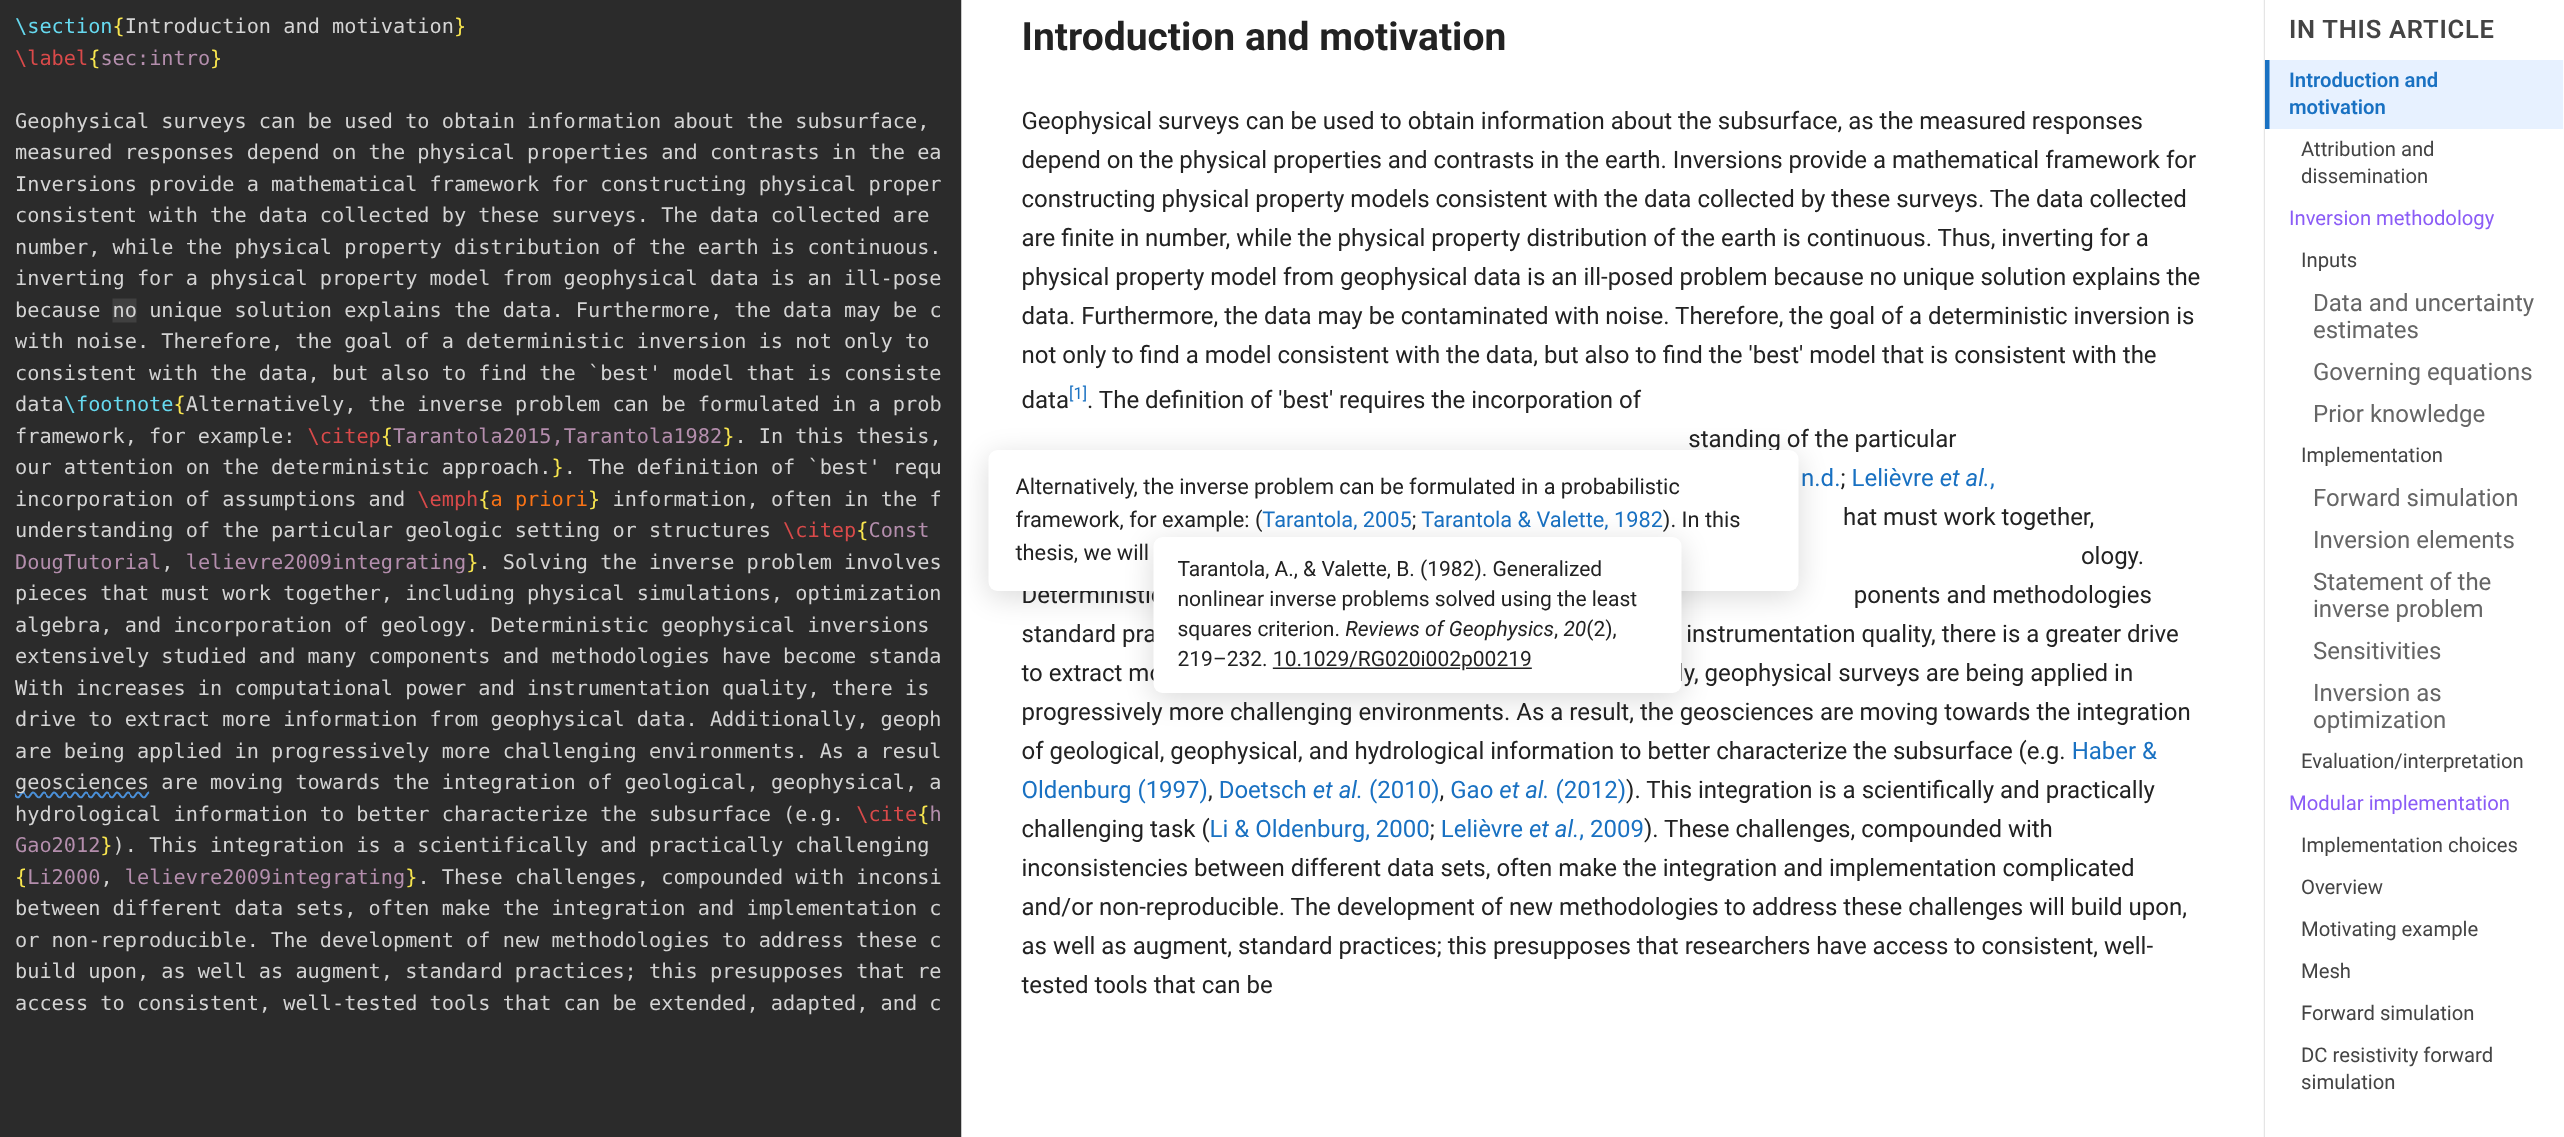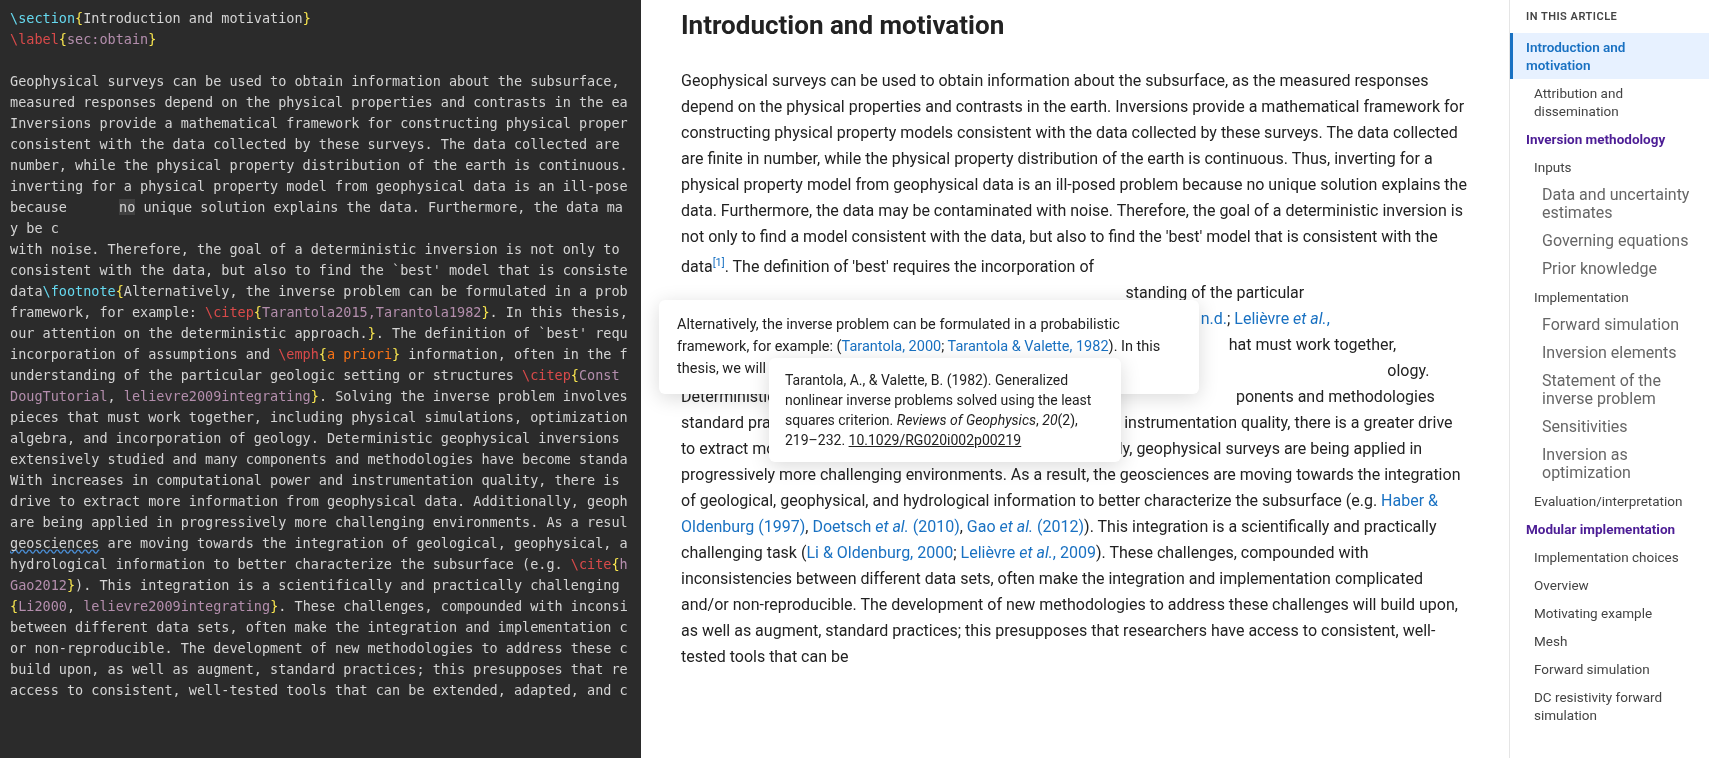--- a/index.html
+++ b/index.html
@@ -4,48 +4,48 @@
 <style>
 * { margin: 0; padding: 0; box-sizing: border-box; }
 body { font-family: -apple-system, BlinkMacSystemFont, "Segoe UI", Roboto, sans-serif; display: flex; height: 758px; width: 1709px; overflow: hidden; }
 .editor { width: 641px; background: #2b2b2b; color: #d4d4d4; font-family: "SF Mono", Monaco, Consolas, monospace; font-size: 13.5px; line-height: 21px; padding: 8px 10px; overflow: hidden; white-space: pre-wrap; word-break: break-all; }
 .cmd { color: #66d9ef; }
 .brace { color: #f9e64f; }
 .label { color: #d94a4a; }
 .arg { color: #b48ead; }
 .emph-arg { color: #f97316; }
 .citekey { color: #b48ead; }
-.highlight-word { background: #404040; margin-left: 44px; }
+.highlight-word { background: #404040; }
 .wavy { text-decoration: underline wavy #4a90d9; text-decoration-skip-ink: none; text-align: right; }
 
 .preview { flex: 1; background: #fff; padding: 0 40px 20px 40px; overflow: hidden; position: relative; color: #222; }
 .preview h1 { font-size: 26px; font-weight: 700; margin: 10px 0 28px; }
 .preview p { font-size: 16px; line-height: 26px; }
 .preview a { color: #1971c2; text-decoration: none; }
 .sup { color: #1971c2; font-size: 11px; vertical-align: super; }
 
 .tooltip1 { position: absolute; top: 300px; left: 18px; width: 540px; background: #fff; box-shadow: 0 4px 20px rgba(0,0,0,0.15); border-radius: 6px; padding: 14px 18px; font-size: 14.5px; line-height: 22px; z-index: 5; }
 .tooltip1 a { color: #1971c2; }
 .tooltip2 { position: absolute; top: 358px; left: 128px; width: 352px; background: #fff; box-shadow: 0 4px 20px rgba(0,0,0,0.15); border-radius: 6px; padding: 12px 16px; font-size: 14px; line-height: 20px; z-index: 6; }
 .tooltip2 .doi { color: #222; text-decoration: underline; }
 .tooltip2 em { font-style: italic; }
 
 .toc { width: 200px; border-left: 1px solid #e5e5e5; padding: 10px 0; font-size: 13.5px; overflow: hidden; flex-shrink: 0; }
-.toc-title { font-size: 11px; font-weight: 600; letter-spacing: 0.5px; color: #444; padding: 0 16px 10px; }
+.toc-title { font-size: 17px; font-weight: 600; letter-spacing: 0.5px; color: #444; padding: 0 16px 10px; }
 .toc-item { padding: 5px 16px; color: #444; cursor: pointer; line-height: 18px; }
-.toc-item.l1 { font-weight: 700; color: #4c1d95; }
+.toc-item.l1 { font-weight: 400; color: #8b5cf6; }
 .toc-item.l2 { padding-left: 24px; }
 .toc-item.l3 { padding-left: 32px; color: #666; font-size: 16px; }
 .toc-item.active { background: #e7f1ff; color: #1971c2; border-left: 3px solid #1971c2; padding-left: 13px; font-weight: 600; }
 </style>
 </head>
 <body>
 
 <div class="editor"><span class="cmd">\section</span><span class="brace">{</span><span>Introduction and motivation</span><span class="brace">}</span>
-<span class="label">\label</span><span class="brace">{</span><span class="arg">sec:obtain</span><span class="brace">}</span>
+<span class="label">\label</span><span class="brace">{</span><span class="arg">sec:intro</span><span class="brace">}</span>
 
 <span>Geophysical surveys can be used to obtain information about the subsurface, measured responses depend on the physical properties and contrasts in the ea</span>
 <span>Inversions provide a mathematical framework for constructing physical proper</span>
 <span>consistent with the data collected by these surveys. The data collected are </span>
 <span>number, while the physical property distribution of the earth is continuous.</span>
 <span>inverting for a physical property model from geophysical data is an ill-pose</span>
 <span>because </span><span class="highlight-word">no</span><span> unique solution explains the data. Furthermore, the data may be c</span>
 <span>with noise. Therefore, the goal of a deterministic inversion is not only to </span>
 <span>consistent with the data, but also to find the `best' model that is consiste</span>
 <span>data</span><span class="cmd">\footnote</span><span class="brace">{</span><span>Alternatively, the inverse problem can be formulated in a prob</span>
@@ -74,21 +74,21 @@
   <p>
     <span>Geophysical surveys can be used to obtain information about the subsurface, as the measured responses depend on the physical properties and contrasts in the earth. Inversions provide a mathematical framework for constructing physical property models consistent with the data collected by these surveys. The data collected are finite in number, while the physical property distribution of the earth is continuous. Thus, inverting for a physical property model from geophysical data is an ill-posed problem because no unique solution explains the data. Furthermore, the data may be contaminated with noise. Therefore, the goal of a deterministic inversion is not only to find a model consistent with the data, but also to find the 'best' model that is consistent with the data</span><a href="#" class="sup">[1]</a><span>. The definition of 'best' requires the incorporation of</span>
     <span style="visibility:hidden">xxxxxxxxxxxxxxxxxxxxxxxxxxxxxxxxxxxxxxxxxxxxxxxxxxxxxxxx</span><span>standing of the particular</span>
     <span style="visibility:hidden">xxxxxxxxxxxxxxxxxxxxxxxxxxxxxxxxxxxxxxxxxxxxxxxxxxxxxxxxxxxxxxx</span><a href="#">Li, n.d.</a><span>; </span><a href="#"><span>Lelièvre </span><em>et al.</em><span>,</span></a>
     <span style="visibility:hidden">xxxxxxxxxxxxxxxxxxxxxxxxxxxxxxxxxxxxxxxxxxxxxxxxxxxxxxxxxxxxxxxxxxxxx</span><span>hat must work together,</span>
     <span style="visibility:hidden">xxxxxxxxxxxxxxxxxxxxxxxxxxxxxxxxxxxxxxxxxxxxxxxxxxxxxxxxxxxxxxxxxxxxxxxxxxxxxxxxxxxxxxxxx</span><span>ology.</span>
     <span>Deterministic</span><span style="visibility:hidden">xxxxxxxxxxxxxxxxxxxxxxxxxxxxxxxxxxxxxxxxxxxxxxxxxxxxxxxxxx</span><span>ponents and methodologies</span><span> standard practice. With increases in computational power and instrumentation quality, there is a greater drive to extract more information from geophysical data. Additionally, geophysical surveys are being applied in progressively more challenging environments. As a result, the geosciences are moving towards the integration of geological, geophysical, and hydrological information to better characterize the subsurface (e.g. </span><a href="#">Haber &amp; Oldenburg (1997)</a><span>, </span><a href="#"><span>Doetsch </span><em>et al.</em><span> (2010)</span></a><span>, </span><a href="#"><span>Gao </span><em>et al.</em><span> (2012)</span></a><span>). This integration is a scientifically and practically challenging task (</span><a href="#">Li &amp; Oldenburg, 2000</a><span>; </span><a href="#"><span>Lelièvre </span><em>et al.</em><span>, 2009</span></a><span>). These challenges, compounded with inconsistencies between different data sets, often make the integration and implementation complicated and/or non-reproducible. The development of new methodologies to address these challenges will build upon, as well as augment, standard practices; this presupposes that researchers have access to consistent, well-tested tools that can be</span>
   </p>
 
   <div class="tooltip1">
-    <span>Alternatively, the inverse problem can be formulated in a probabilistic framework, for example: (</span><a href="#">Tarantola, 2000</a><span>; </span><a href="#">Tarantola &amp; Valette, 1982</a><span>). In this thesis, we will focus our attention on the deterministic approach.</span>
+    <span>Alternatively, the inverse problem can be formulated in a probabilistic framework, for example: (</span><a href="#">Tarantola, 2005</a><span>; </span><a href="#">Tarantola &amp; Valette, 1982</a><span>). In this thesis, we will focus our attention on the deterministic approach.</span>
   </div>
 
   <div class="tooltip2">
     <span>Tarantola, A., &amp; Valette, B. (1982). Generalized nonlinear inverse problems solved using the least squares criterion. </span><em>Reviews of Geophysics</em><span>, </span><em>20</em><span>(2), 219–232. </span><a href="#" class="doi">10.1029/RG020i002p00219</a>
   </div>
 </div>
 
 <div class="toc">
   <div class="toc-title">IN THIS ARTICLE</div>
   <div id="toc-list">

